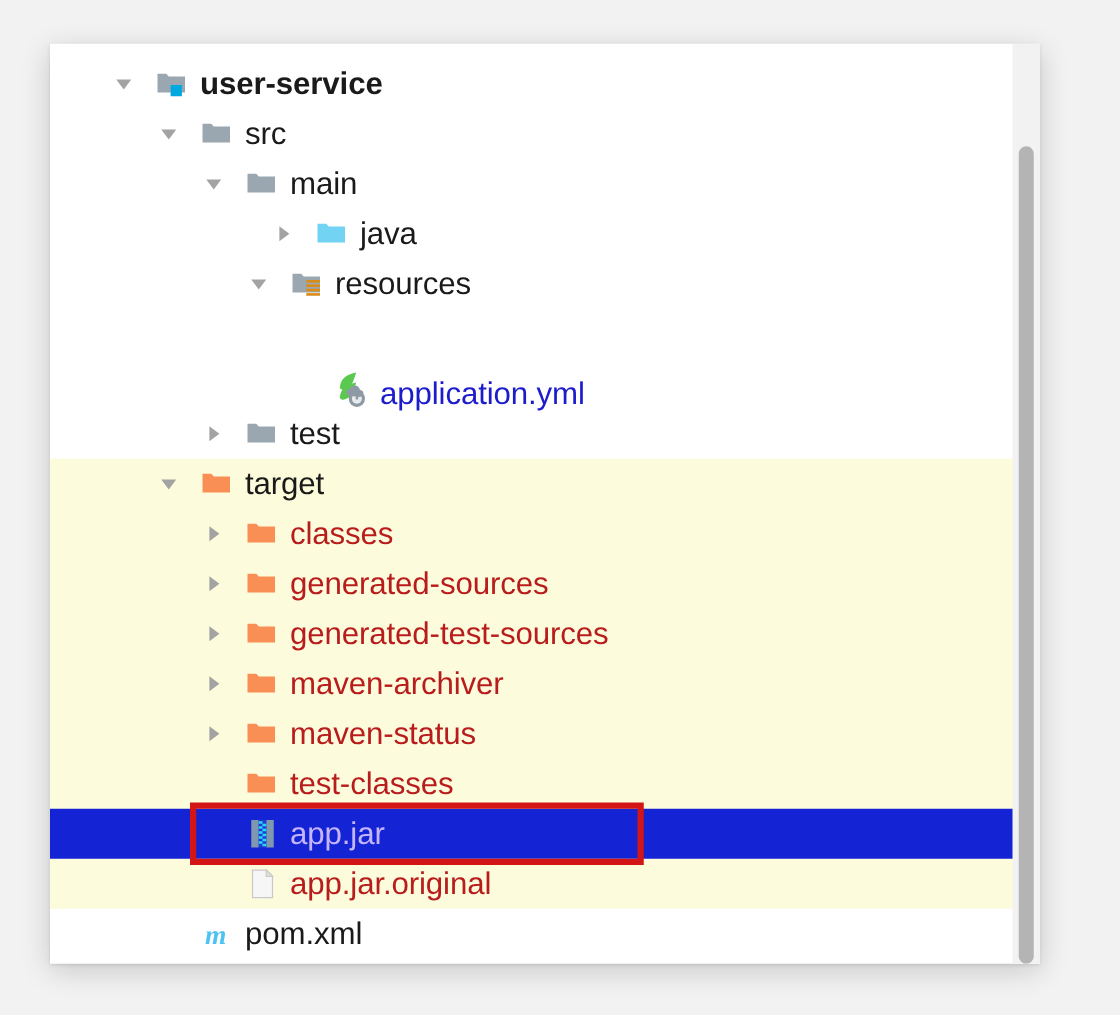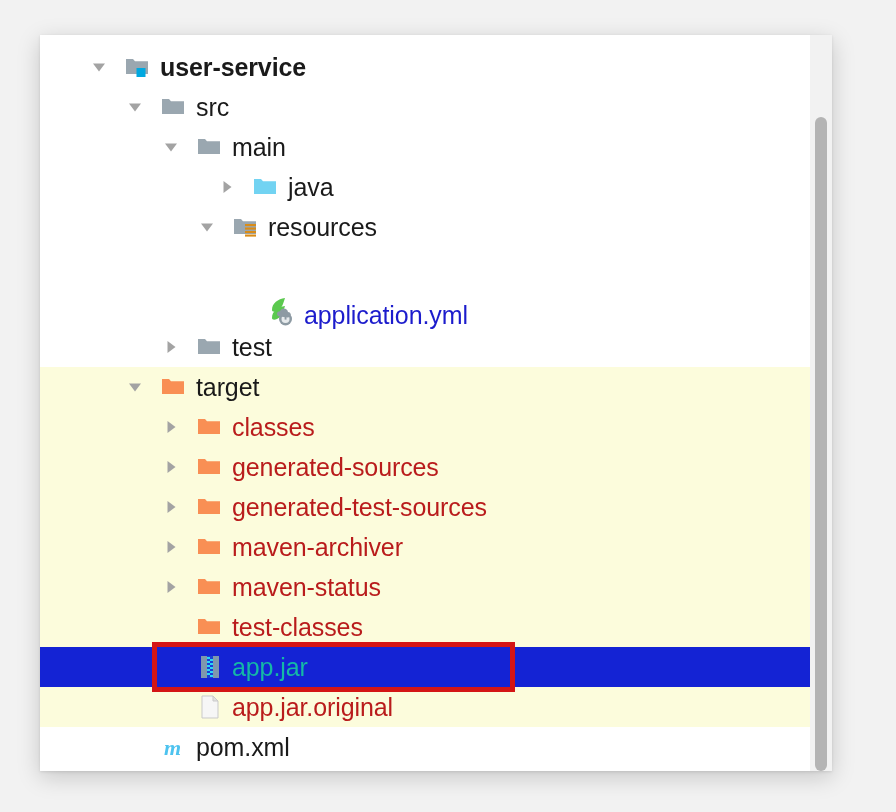--- a/index.html
+++ b/index.html
@@ -79,21 +79,21 @@
   .label {
     position: absolute;
     font-size: 25px;
     line-height: 30px;
     color: #1a1a1a;
     letter-spacing: -0.1px;
   }
   .label.bold   { font-weight: bold; }
   .label.olive  { color: #b91c1c; }
   .label.bluetxt{ color: #1c1ccc; }
-  .label.white  { color: #14b8a6; }
+  .label.white  { color: #c4b5fd; }
 
   
   .annot-rect {
     position: absolute;
     border: 5px solid #d41515;
     box-sizing: border-box;
     background: transparent;
     pointer-events: none;
   }
 

